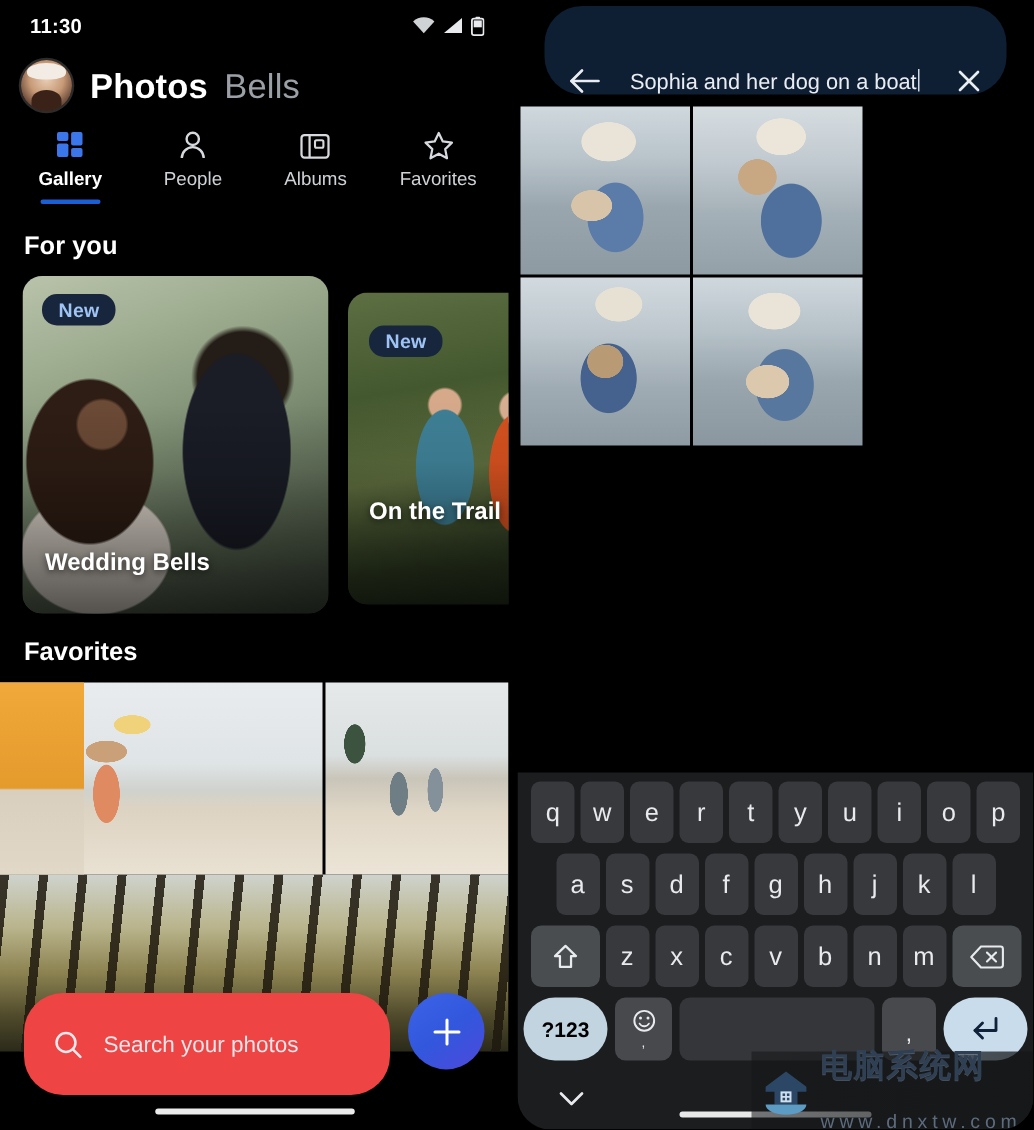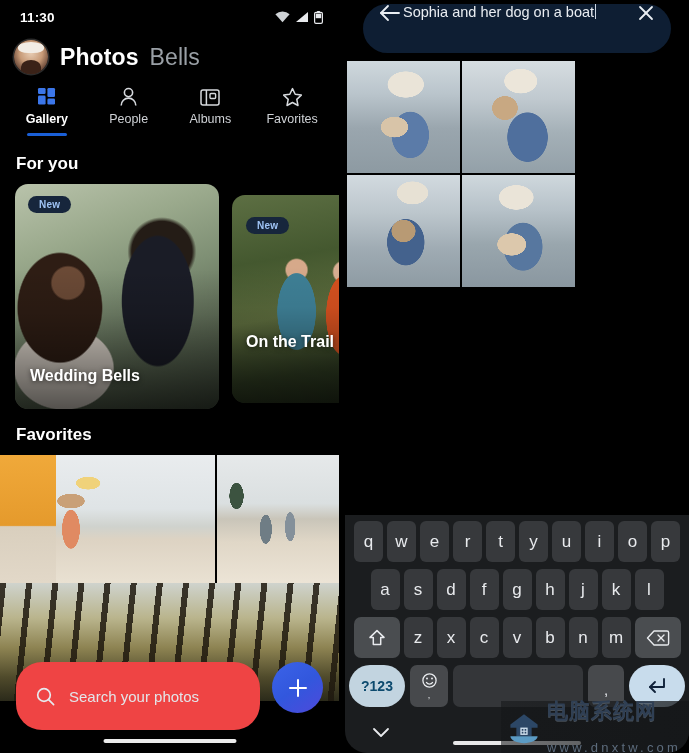--- a/index.html
+++ b/index.html
@@ -76,21 +76,21 @@
   .card {
     position: relative; border-radius: 13px; overflow: hidden; flex: 0 0 auto;
     height: 225px;
   }
   .card-1 { width: 204px; }
   .card-2 { width: 170px; height: 208px; margin-top: 11px; }
   .card-img { position: absolute; inset: 0; }
   .badge-new {
     position: absolute; left: 13px; top: 12px;
     background: #17263c; color: #9fc3f5;
-    font-size: 10px; font-weight: 700;
+    font-size: 13px; font-weight: 700;
     padding: 3px 11px; border-radius: 10px;
     letter-spacing: .2px;
   }
   .card-2 .badge-new { left: 14px; top: 22px; }
   .card-title {
     position: absolute; left: 15px; bottom: 24px;
     color: #fff; font-size: 16px; font-weight: 700;
     text-shadow: 0 1px 5px rgba(0,0,0,.65);
   }
   .card-2 .card-title { bottom: 52px; left: 14px; }
@@ -172,22 +172,22 @@
   }
   .gesture {
     position: absolute; left: 50%; transform: translateX(-50%);
     bottom: 10px; width: 133px; height: 4px; border-radius: 3px;
     background: rgba(255,255,255,.92);
   }
 
   
   .rsearch-wrap { padding: 4px 18px 0 18px; }
   .rsearch {
-    height: 49px; border-radius: 25px; background: #0e1e33;
-    display: flex; align-items: flex-start; gap: 2px; padding: 0 16px;
+    height: 59px; border-radius: 25px; background: #0e1e33;
+    display: flex; align-items: flex-end; gap: 19px; padding: 0 16px;
   }
   .rsearch-text {
     flex: 1; color: #e9edf2; font-size: 14.5px; white-space: nowrap; overflow: hidden;
   }
   .caret {
     display: inline-block; width: 1px; height: 15px; background: #cfd8e4;
     vertical-align: -2px; margin-left: 1px;
   }
 
   
@@ -232,21 +232,21 @@
     background: #37393c; color: #e8eaed; border-radius: 6px;
     display: flex; align-items: center; justify-content: center;
     font-size: 17px; height: 41px; width: 29px; flex: 0 0 auto;
   }
   .krow2 .key { width: 29px; }
   .krow2 { padding: 0 14px; }
   .key-wide { width: 46px; background: #4a4d50; border-radius: 7px; }
   .krow4 { gap: 5px; margin-bottom: 4px; align-items: center; }
   .key-sym {
     width: 56px; height: 42px; border-radius: 21px;
-    background: #c2d4e0; color: #0c4a6e; font-size: 14px; font-weight: 700;
+    background: #c2d4e0; color: #000000; font-size: 14px; font-weight: 700;
   }
   .key-emoji { width: 38px; height: 42px; background: #47494c; border-radius: 7px; flex-direction: column; gap: 0; }
   .key-space { flex: 1; height: 42px; background: #343639; border-radius: 7px; max-width: 178px; }
   .key-comma { width: 36px; height: 42px; background: #47494c; border-radius: 7px; font-size: 15px; align-items: flex-end; padding-bottom: 9px; }
   .key-enter {
     width: 56px; height: 42px; border-radius: 21px;
     background: #c8dcec; color: #10223a;
   }
   .kb-bottom { height: 42px; display: flex; align-items: center; padding-left: 22px; position: relative; }
   .kb-gesture {

